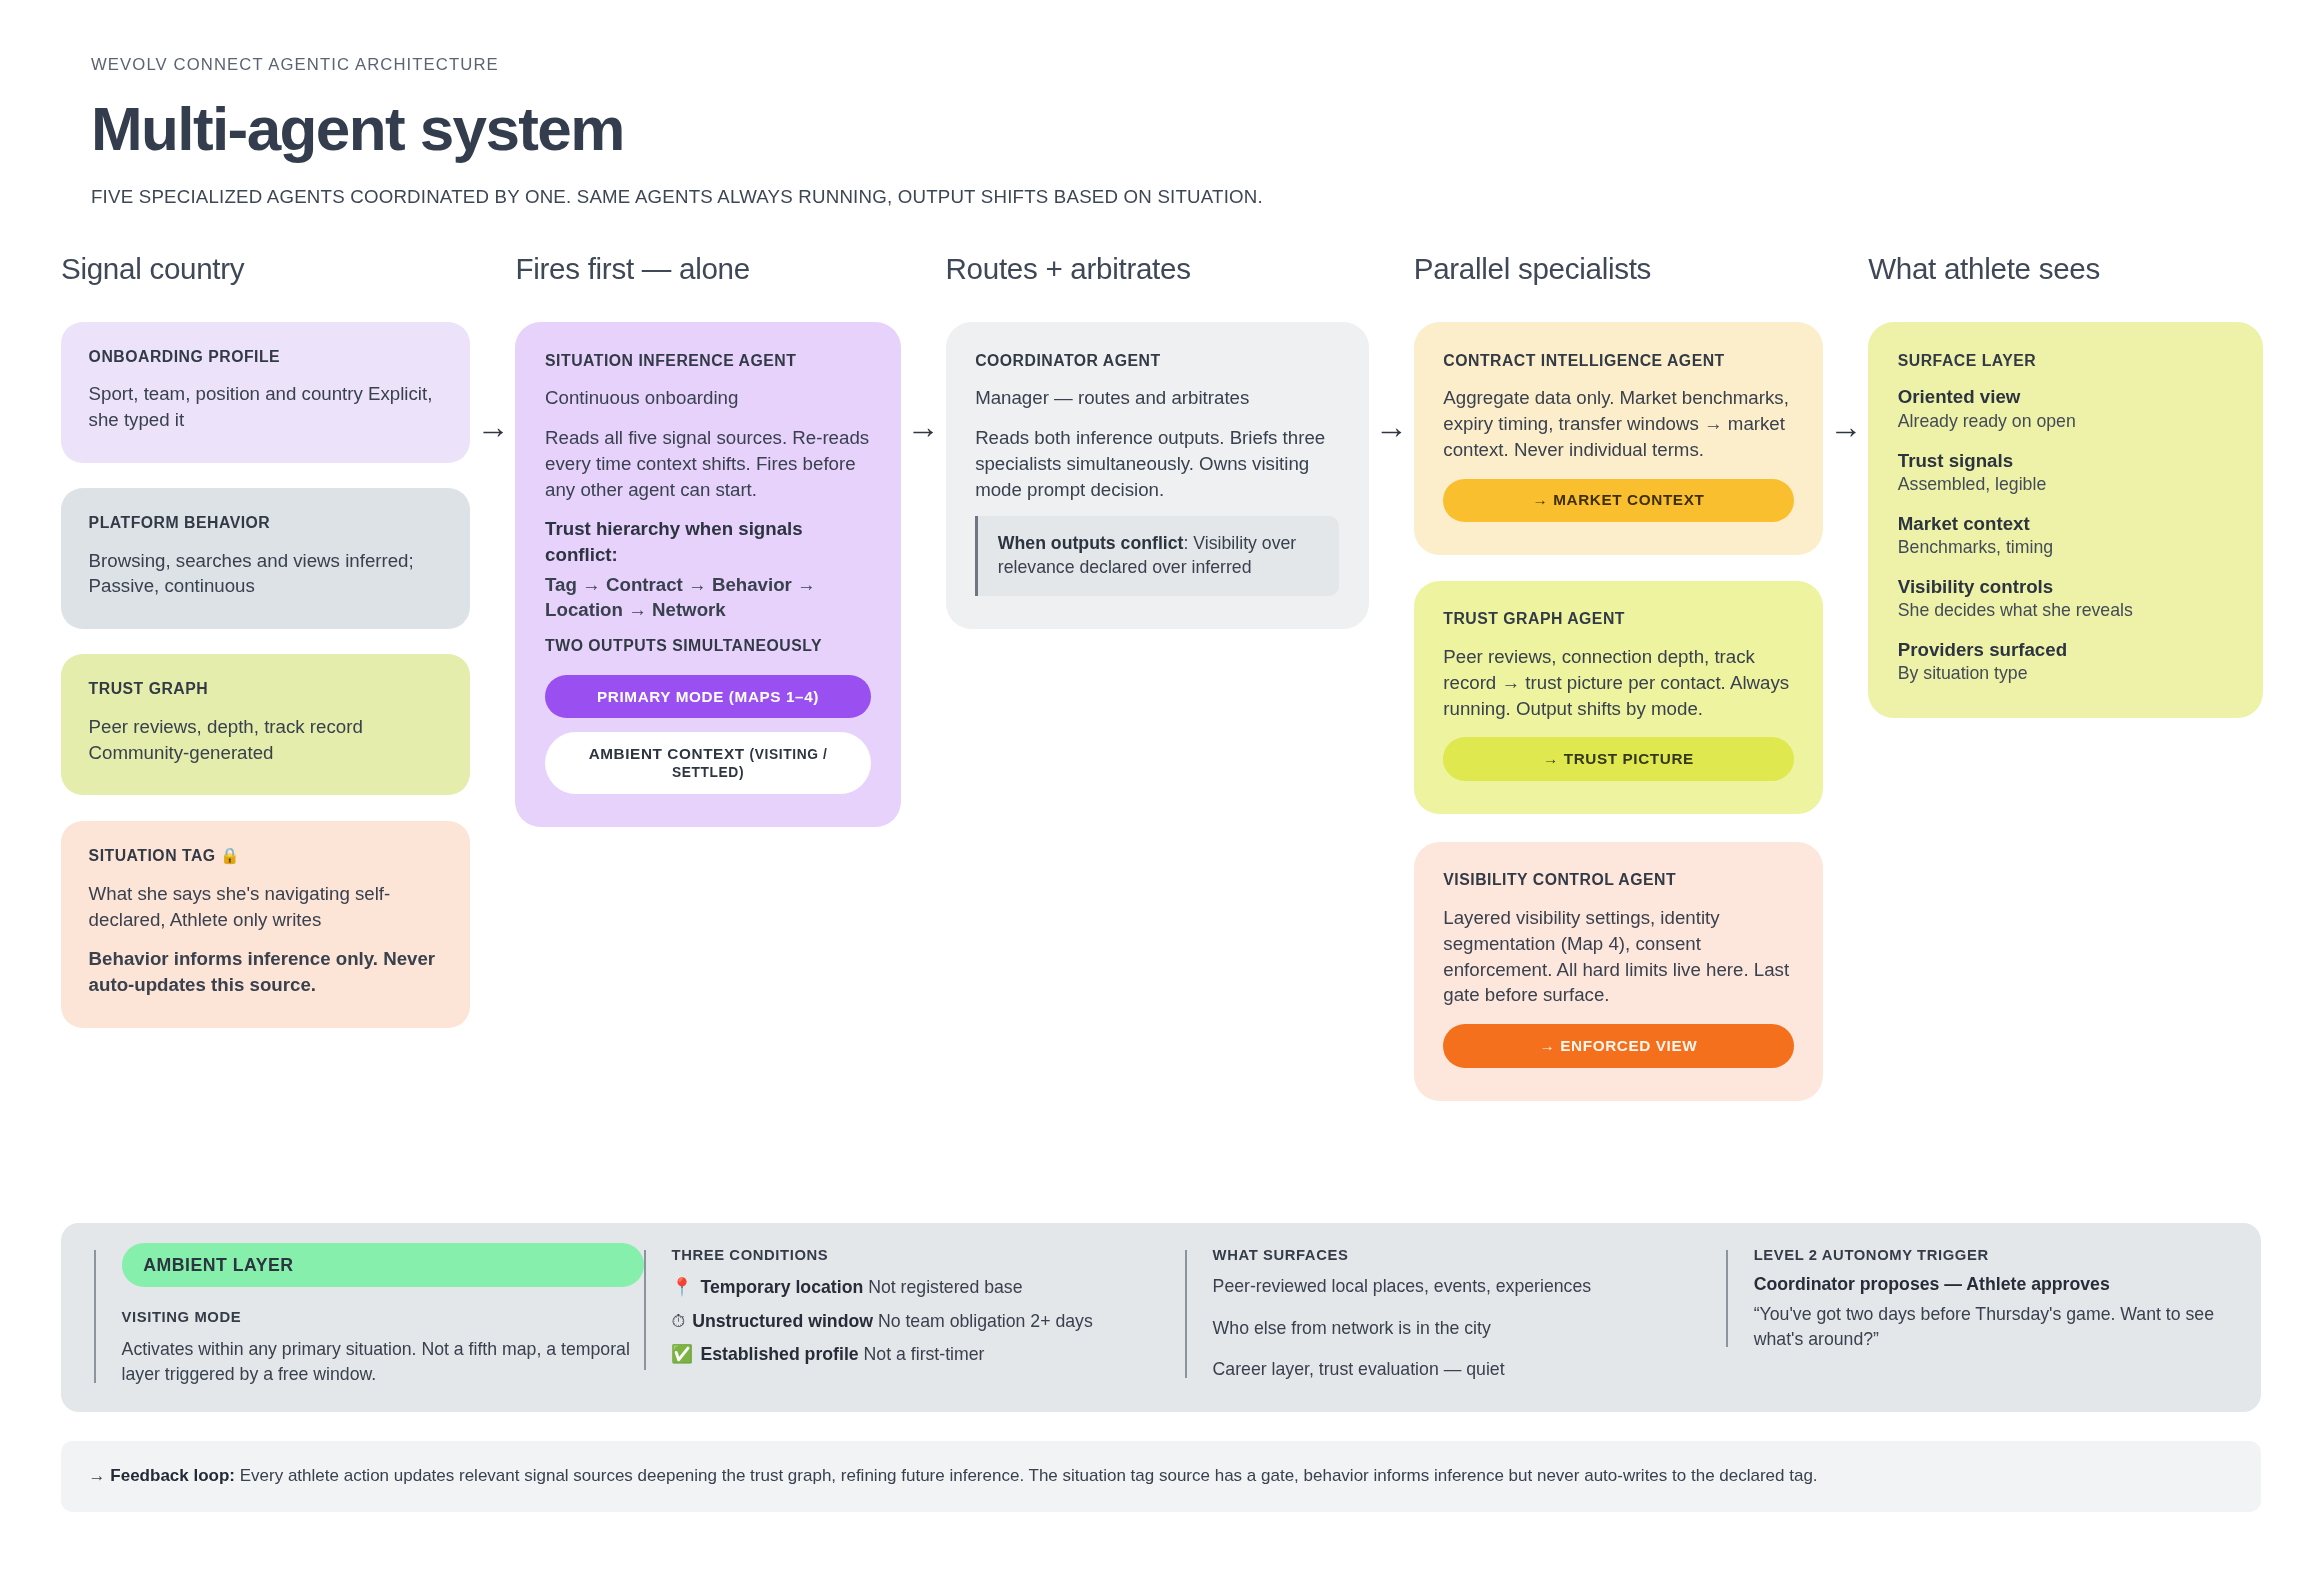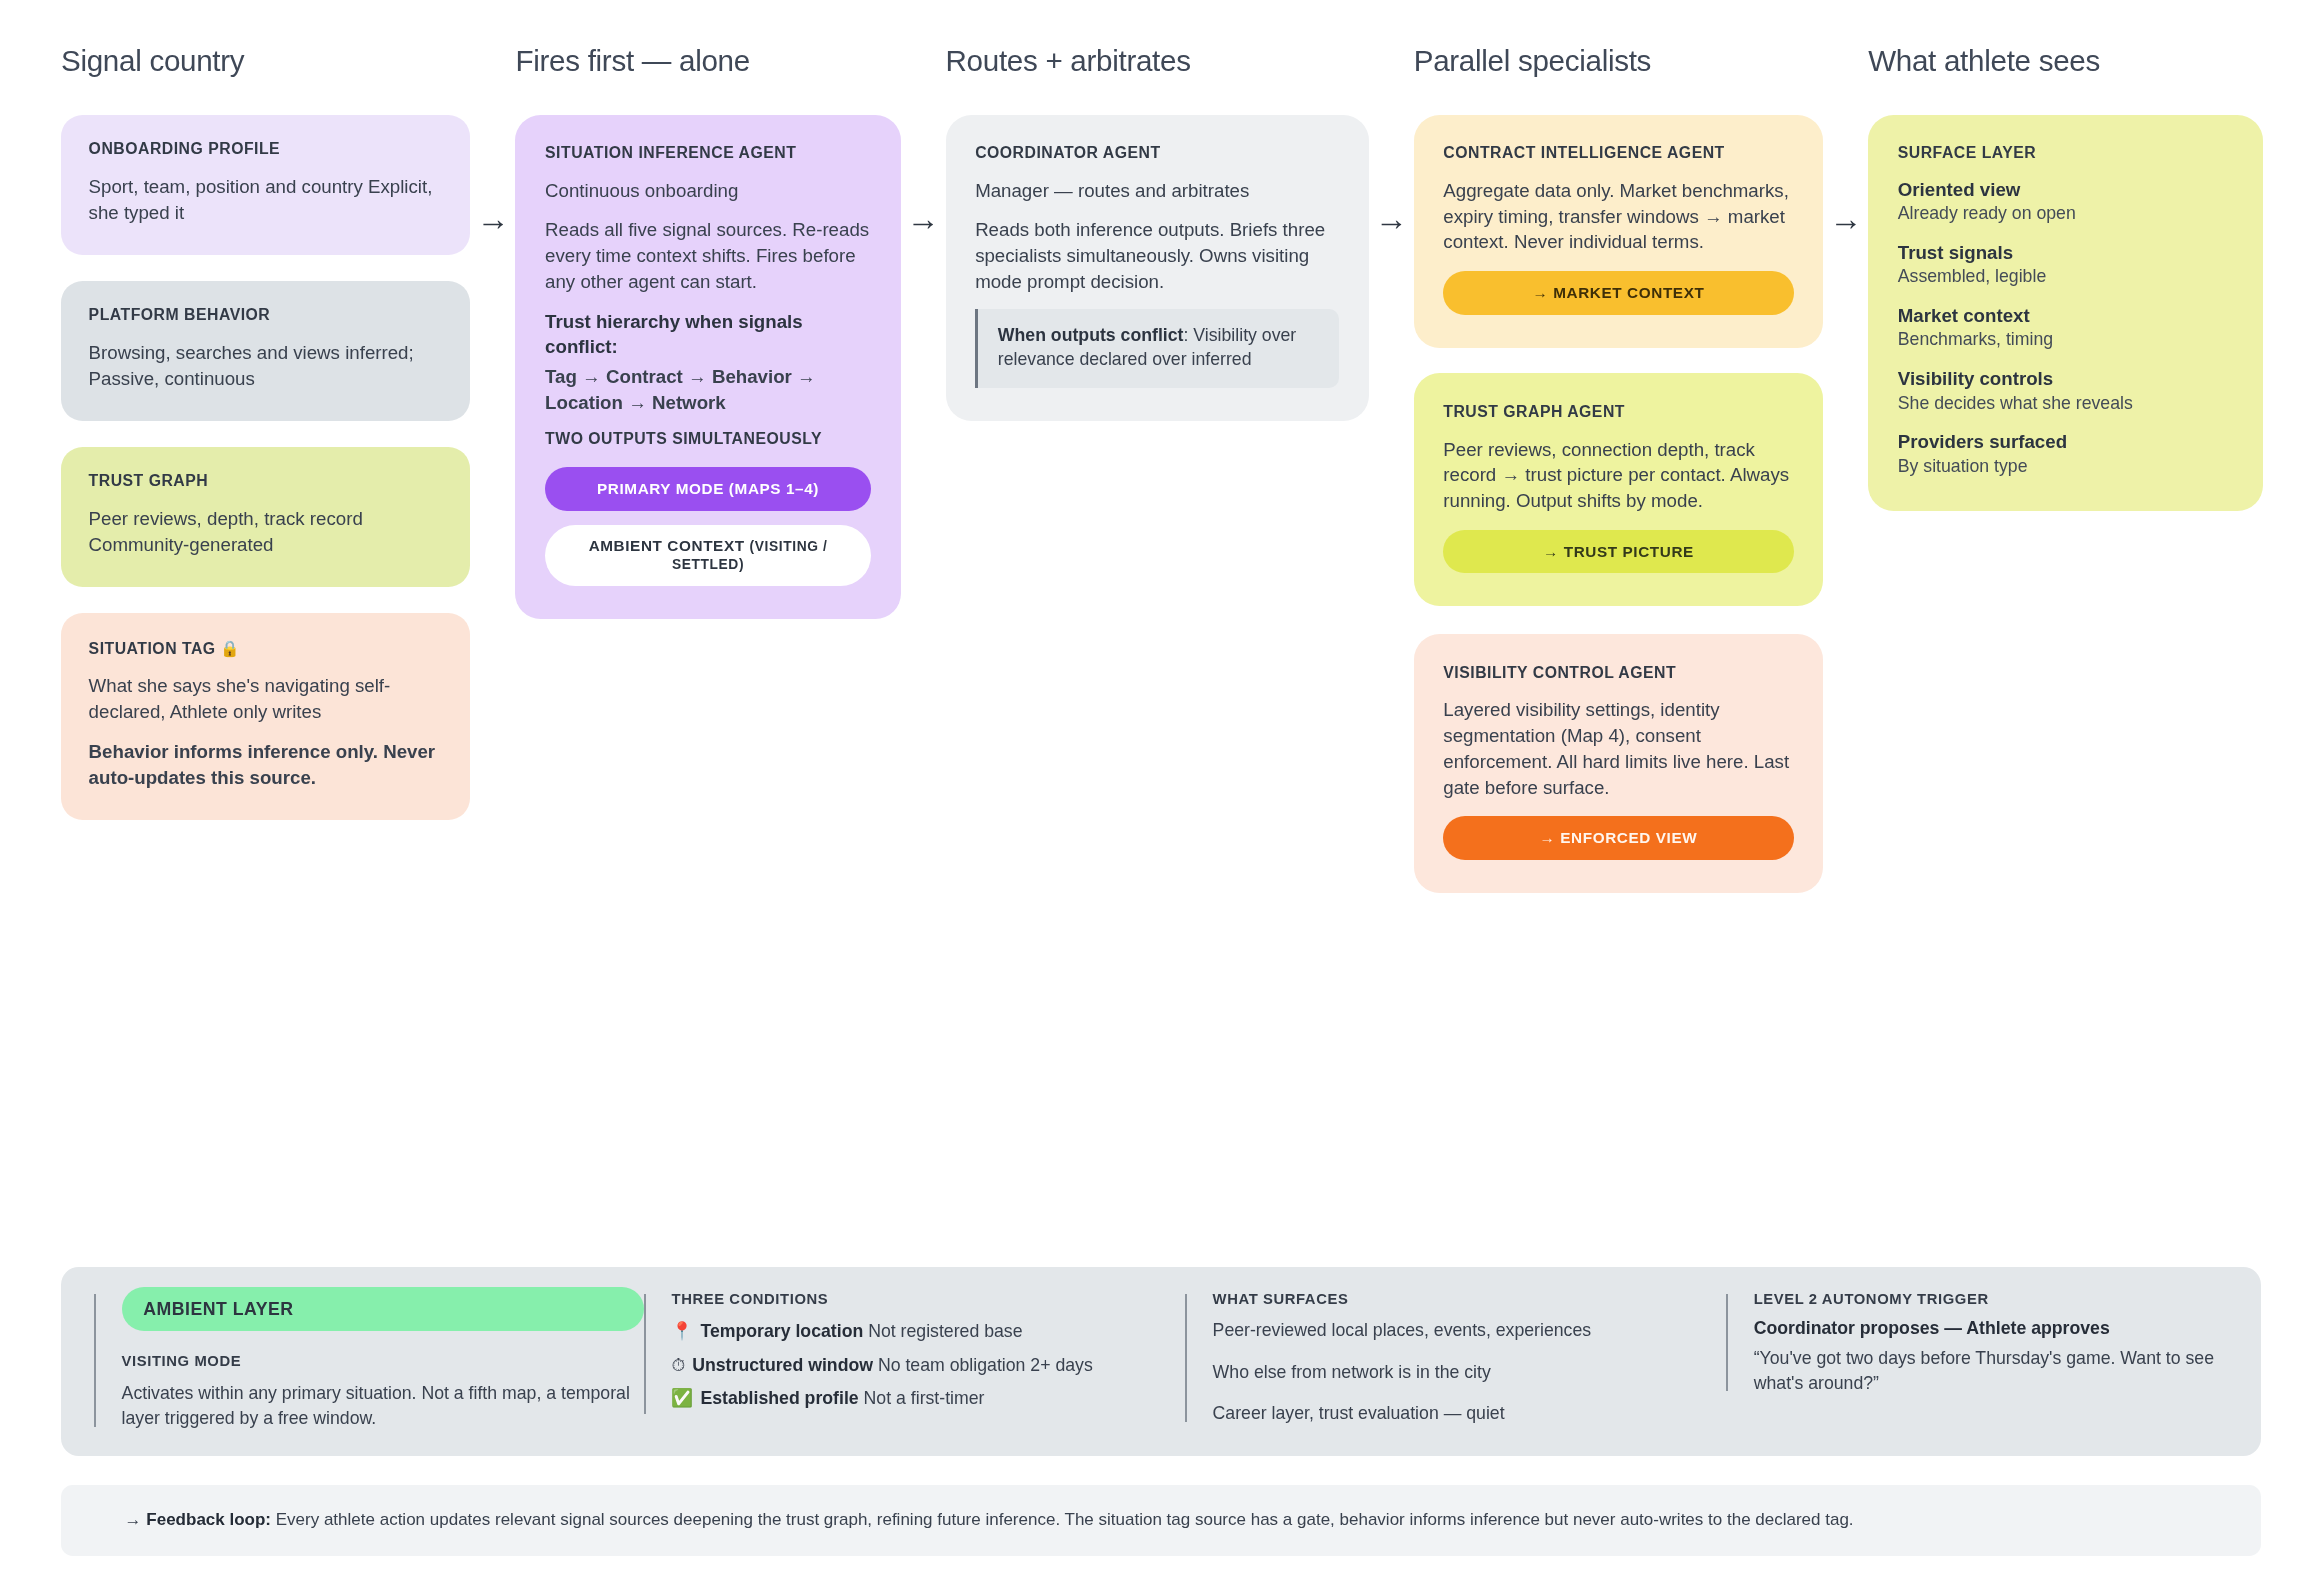--- a/index.html
+++ b/index.html
@@ -136,28 +136,33 @@
   .plist:last-child { margin-bottom: 0; }
   .ptrig { font-size: 17.7px; font-weight: 700; color: #262d38; margin-bottom: 6.9px; }
   .pquote { font-size: 17.7px; line-height: 1.38; color: #39414e; }
 
   
   .footer {
     position: absolute; left: 61px; top: 1441px; width: 2200px; height: 71px;
     background: #f1f3f5; border-radius: 11.8px;
     display: flex; align-items: center; padding: 0 27.6px;
   }
-  .footer-text { font-size: 17px; color: #39414e; line-height: 1.3; margin-left: 36px; }
+  .footer-text { font-size: 17px; color: #39414e; line-height: 1.3; }
   .footer-text b { color: #242b36; font-weight: 700; }
 </style>
 </head>
 <body>
 
 <div class="page">
 
+  <div class="header">
+    <div class="eyebrow">WEVOLV CONNECT AGENTIC ARCHITECTURE</div>
+    <div class="title">Multi-agent system</div>
+    <div class="subtitle">FIVE SPECIALIZED AGENTS COORDINATED BY ONE. SAME AGENTS ALWAYS RUNNING, OUTPUT SHIFTS BASED ON SITUATION.</div>
+  </div>
 
   <div class="board">
 
     <div class="col col-1">
       <div class="col-head">Signal country</div>
 
       <div class="card c-lilac">
         <div class="card-kicker">ONBOARDING PROFILE</div>
         <p>Sport, team, position and country Explicit, she typed it</p>
       </div>

